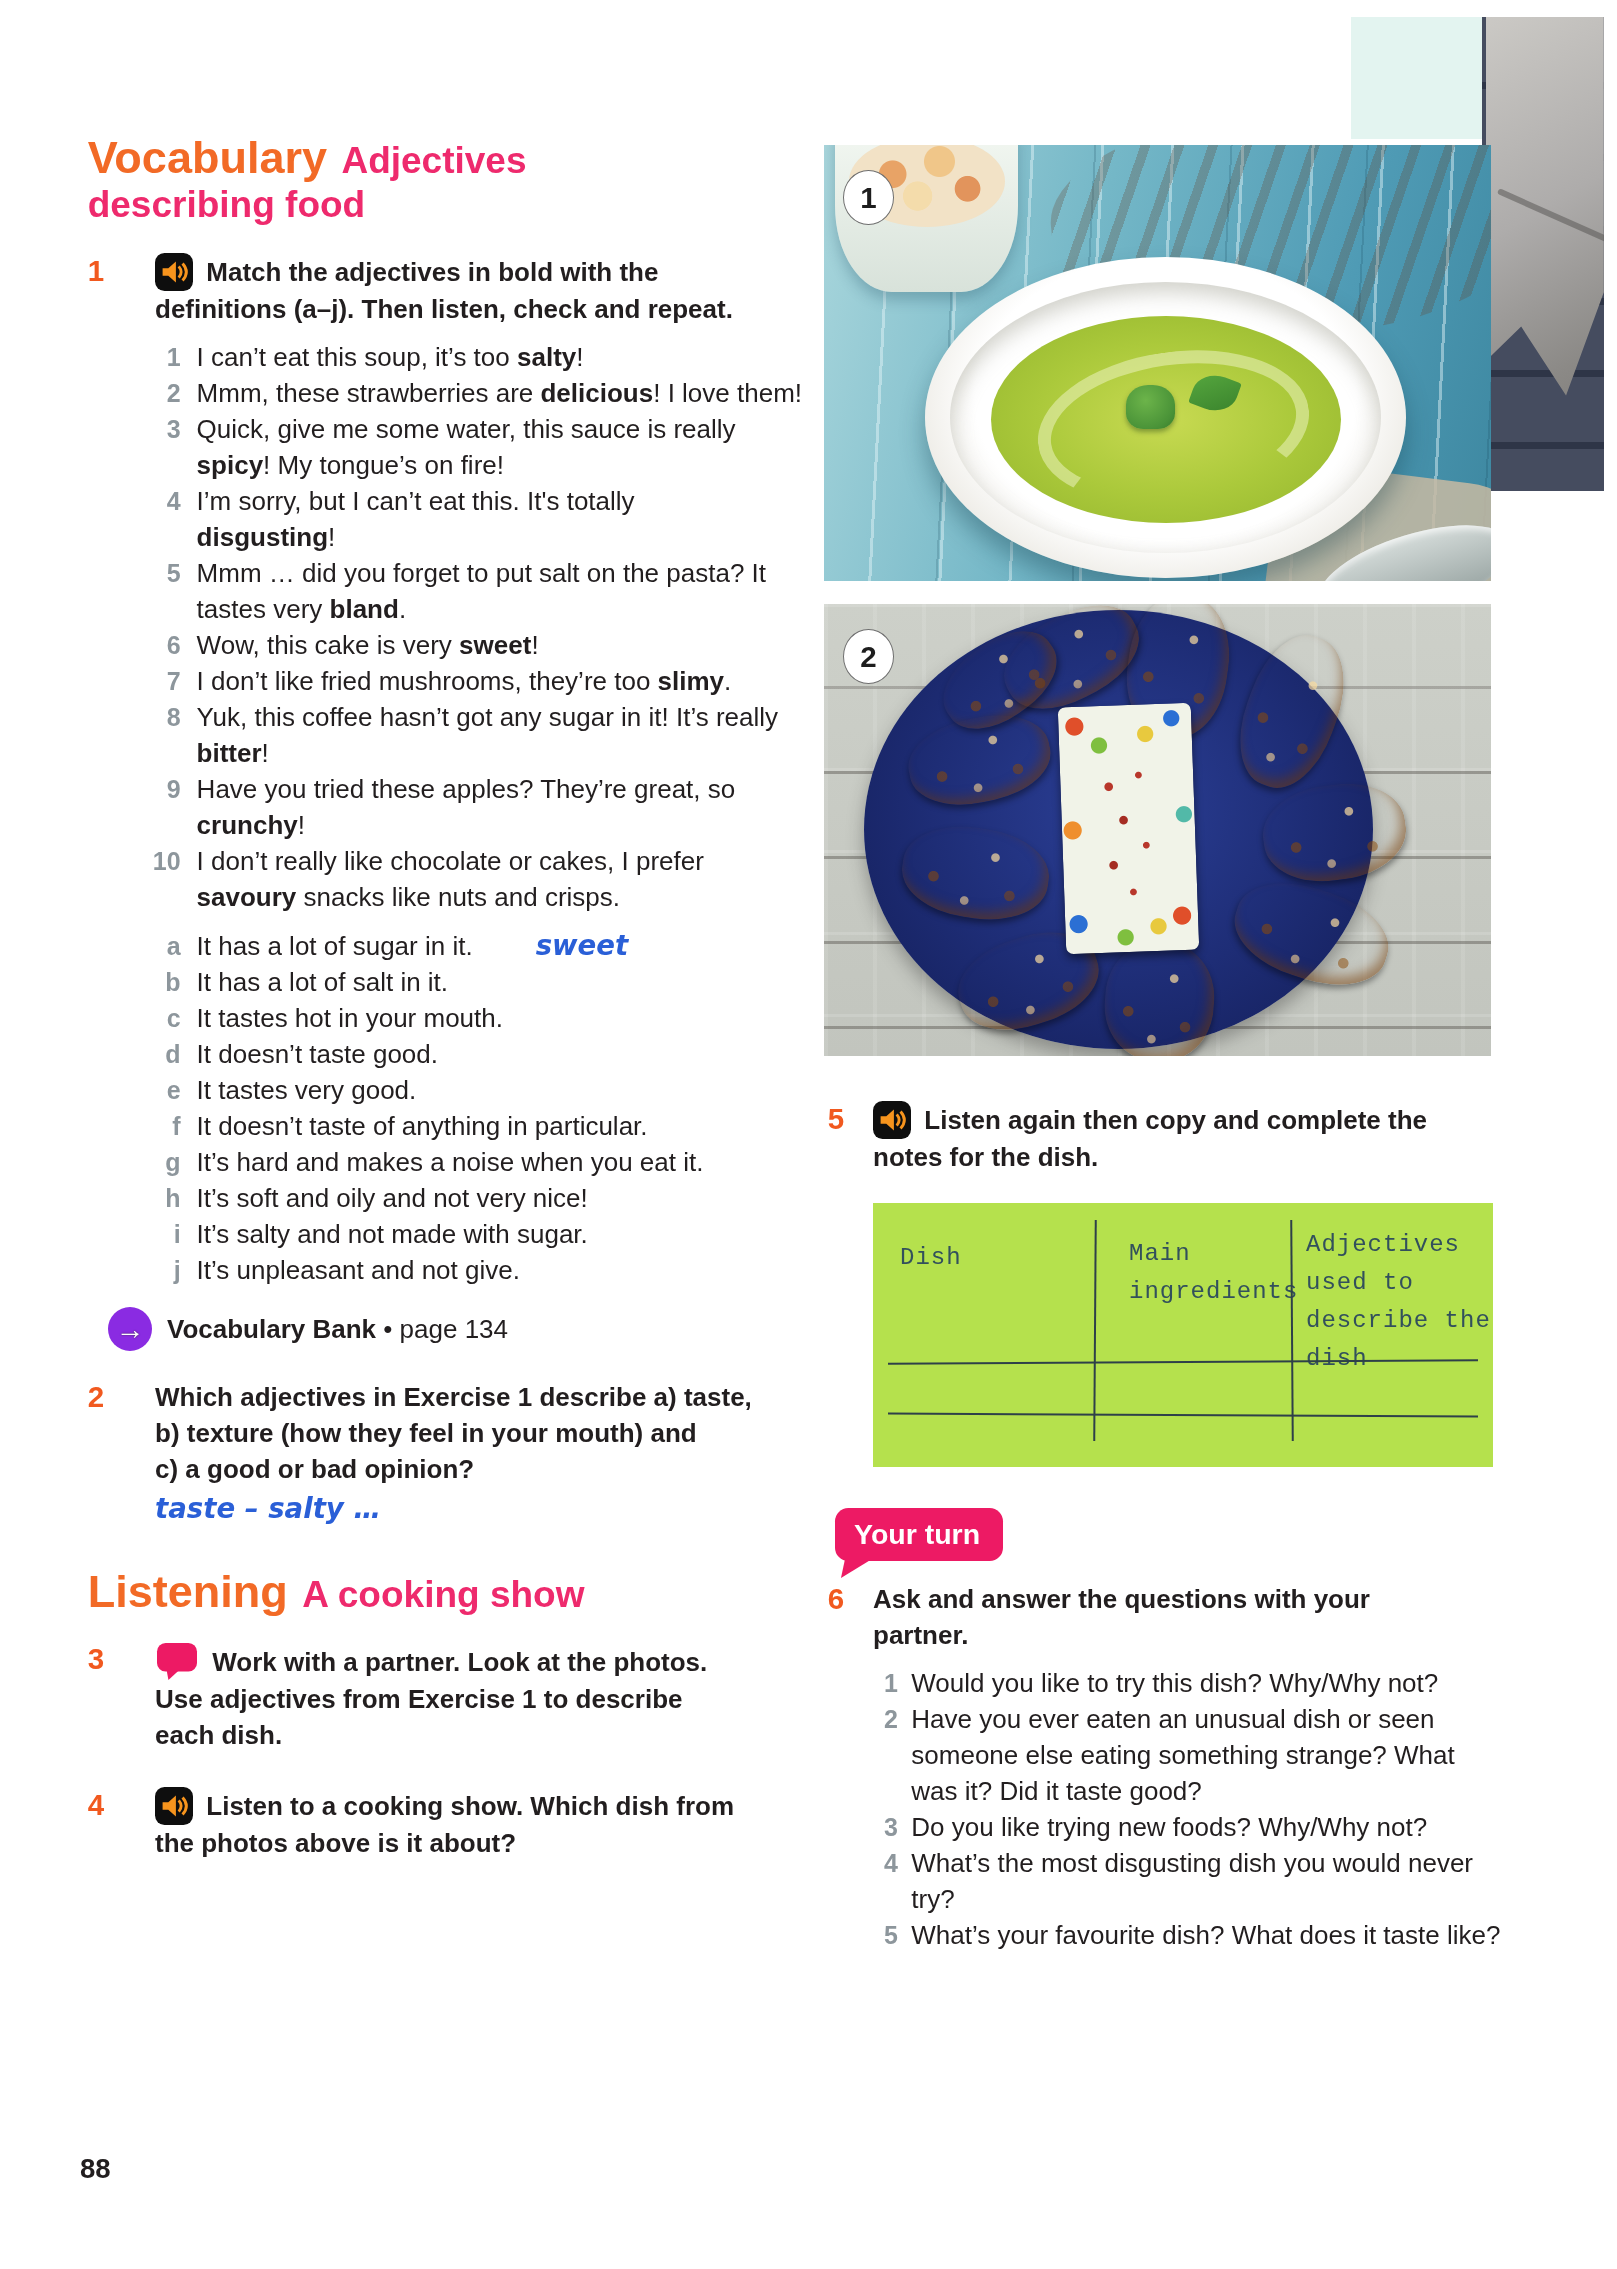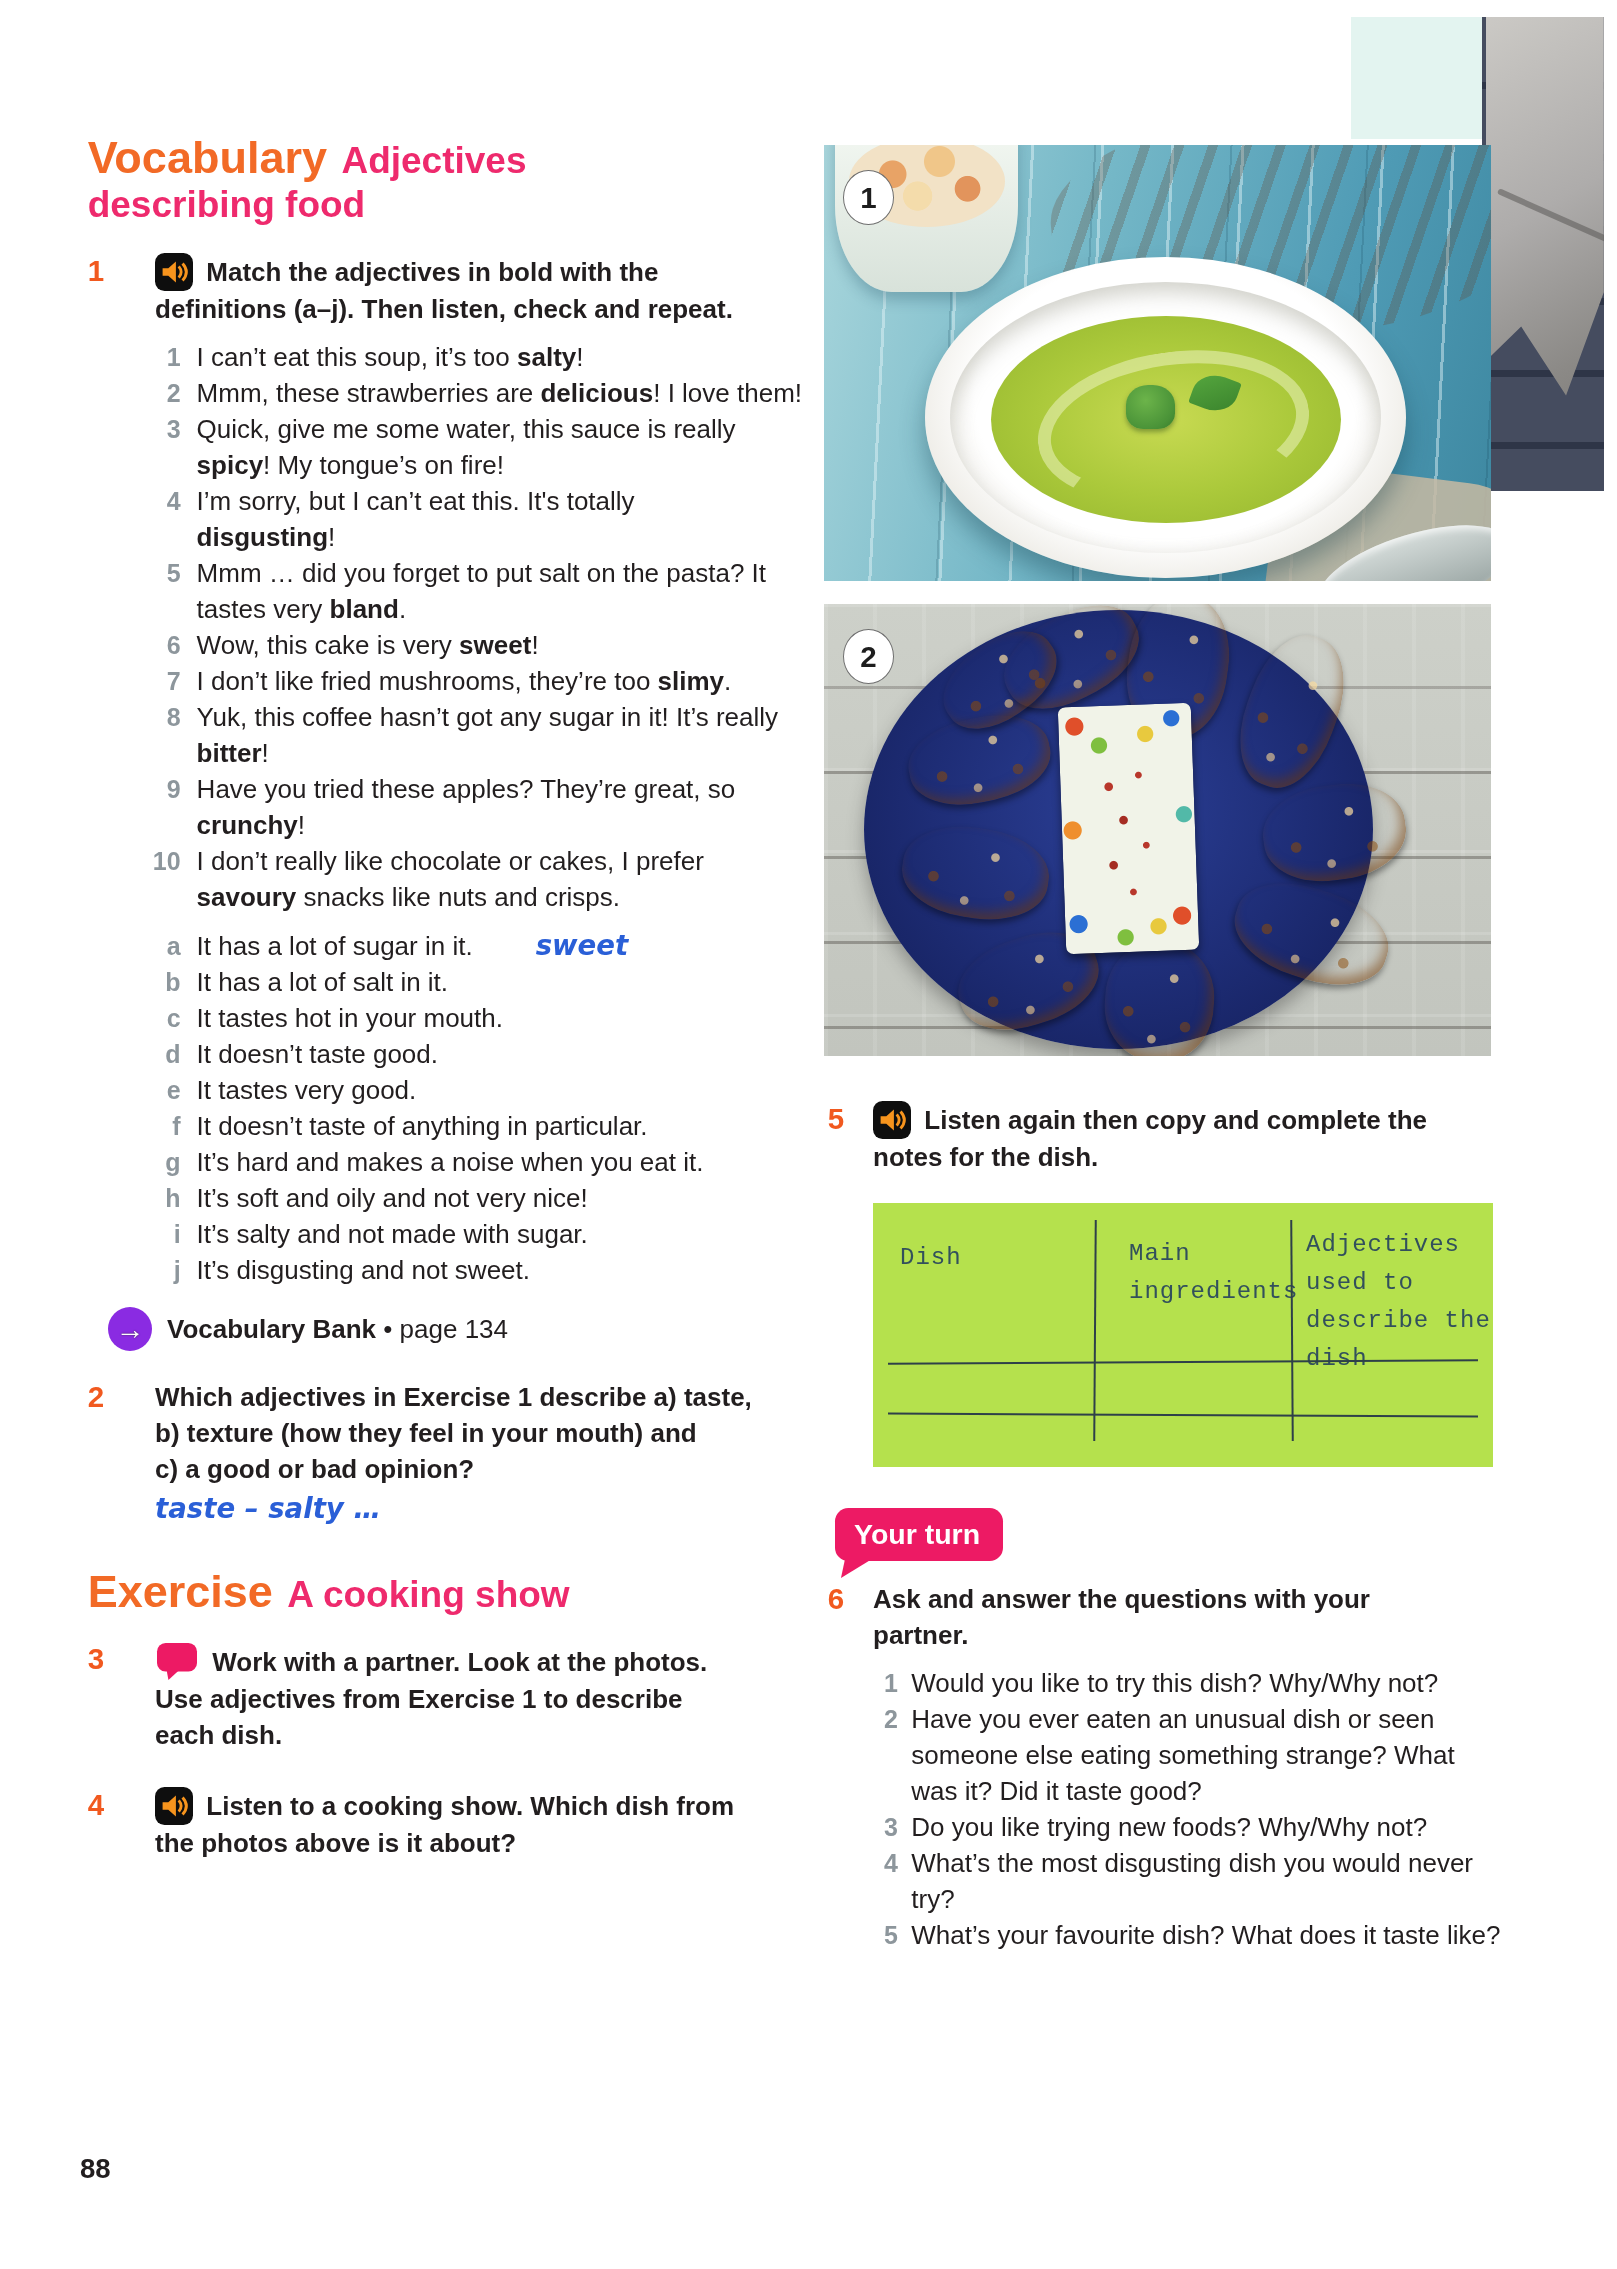--- a/index.html
+++ b/index.html
@@ -310,21 +310,21 @@
         <div class="lrow">
             <span class="n">h</span>
             <span class="t">It’s soft and oily and not very nice!</span>
           </div>
         <div class="lrow">
             <span class="n">i</span>
             <span class="t">It’s salty and not made with sugar.</span>
           </div>
         <div class="lrow">
             <span class="n">j</span>
-            <span class="t">It’s disgusting and not sweet.</span>
+            <span class="t">It’s unpleasant and not give.</span>
           </div>
       </div>
     </div>
   </div>
 
   <div class="vb-row">
     <span class="vb-ic">→</span>
     <span><span class="vb-label">Vocabulary Bank</span><span class="vb-rest"> • page 134</span></span>
   </div>
 
@@ -332,21 +332,21 @@
     <div class="ex-num">2</div>
     <div class="ex-body">
       <div class="ex-head pre">Which adjectives in Exercise 1 describe a) taste,
 b) texture (how they feel in your mouth) and
 c) a good or bad opinion?</div>
       <div class="example-blue">taste – salty …</div>
     </div>
   </div>
 
   <h1 class="sec-title listening-title">
-    <span class="orange">Exercise</span>
+    <span class="orange">Listening</span>
     <span class="pink">A cooking show</span>
   </h1>
 
   <div class="ex ex3">
     <div class="ex-num">3</div>
     <div class="ex-body">
       <div class="ex-head">
         <svg class="speech-ic" width="44" height="40" viewBox="0 0 46 42">
           <rect x="2" y="2" width="42" height="30" rx="9" fill="#ed1a64"></rect>
           <polygon points="12,30 26,30 14,41" fill="#ed1a64"></polygon>

